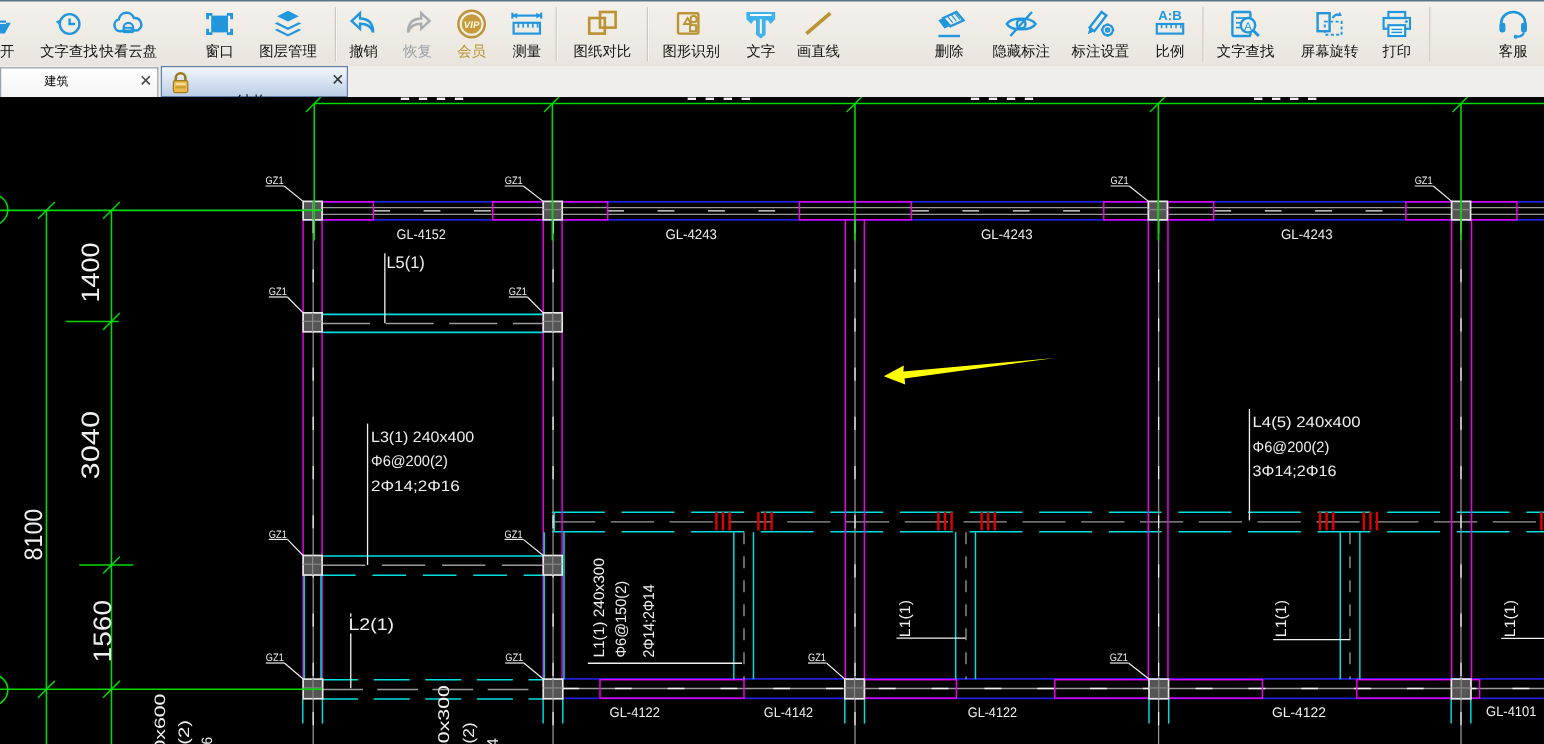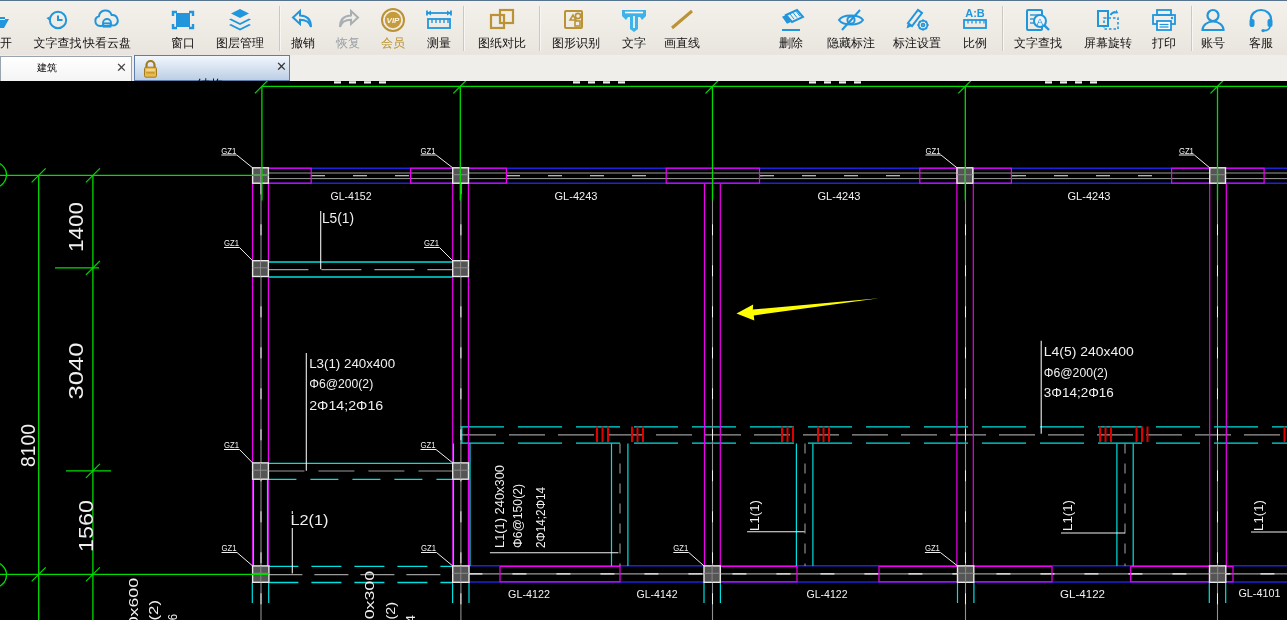--- a/index.html
+++ b/index.html
@@ -223,27 +223,20 @@
           <rect x="8" y="3" width="14" height="5" fill="none" stroke="#2196dd" stroke-width="1.8"></rect>
 <rect x="4" y="8" width="22" height="9" fill="none" stroke="#2196dd" stroke-width="1.8"></rect>
 <rect x="8" y="14" width="14" height="9" fill="#fff" stroke="#2196dd" stroke-width="1.8"></rect>
 <g stroke="#2196dd" stroke-width="1.3">
             <path d="M10.5 17.5 h9"></path>
             <path d="M10.5 20 h9"></path>
           </g>
 <circle cx="23" cy="11" r="1.2" fill="#2196dd"></circle>
         </svg></div>
       <div class="tlab" style="">打印</div>
-    </div>
-<div class="titem" style="left:1173.0px">
-      <div class="ticon"><svg width="30" height="26" viewBox="0 0 30 26" style="overflow:visible">
-          <circle cx="15" cy="8.5" r="5.5" fill="none" stroke="#2196dd" stroke-width="2.2"></circle>
-<path d="M4.5 23 a10.5 8.5 0 0 1 21 0 z" fill="none" stroke="#2196dd" stroke-width="2.2"></path>
-        </svg></div>
-      <div class="tlab" style="">账号</div>
     </div>
 <div class="titem" style="left:1221.0px">
       <div class="ticon"><svg width="30" height="26" viewBox="0 0 30 26" style="overflow:visible">
           <path d="M5 14 v-2 a10 9 0 0 1 20 0 v2" fill="none" stroke="#2196dd" stroke-width="2.2"></path>
 <rect x="3.5" y="12" width="5" height="8" rx="2" fill="#2196dd"></rect>
 <rect x="21.5" y="12" width="5" height="8" rx="2" fill="#2196dd"></rect>
 <path d="M24 20 a6 4.5 0 0 1 -6 3.5" fill="none" stroke="#2196dd" stroke-width="1.8"></path>
 <circle cx="17" cy="23.6" r="1.6" fill="#2196dd"></circle>
         </svg></div>
       <div class="tlab" style="">客服</div>

